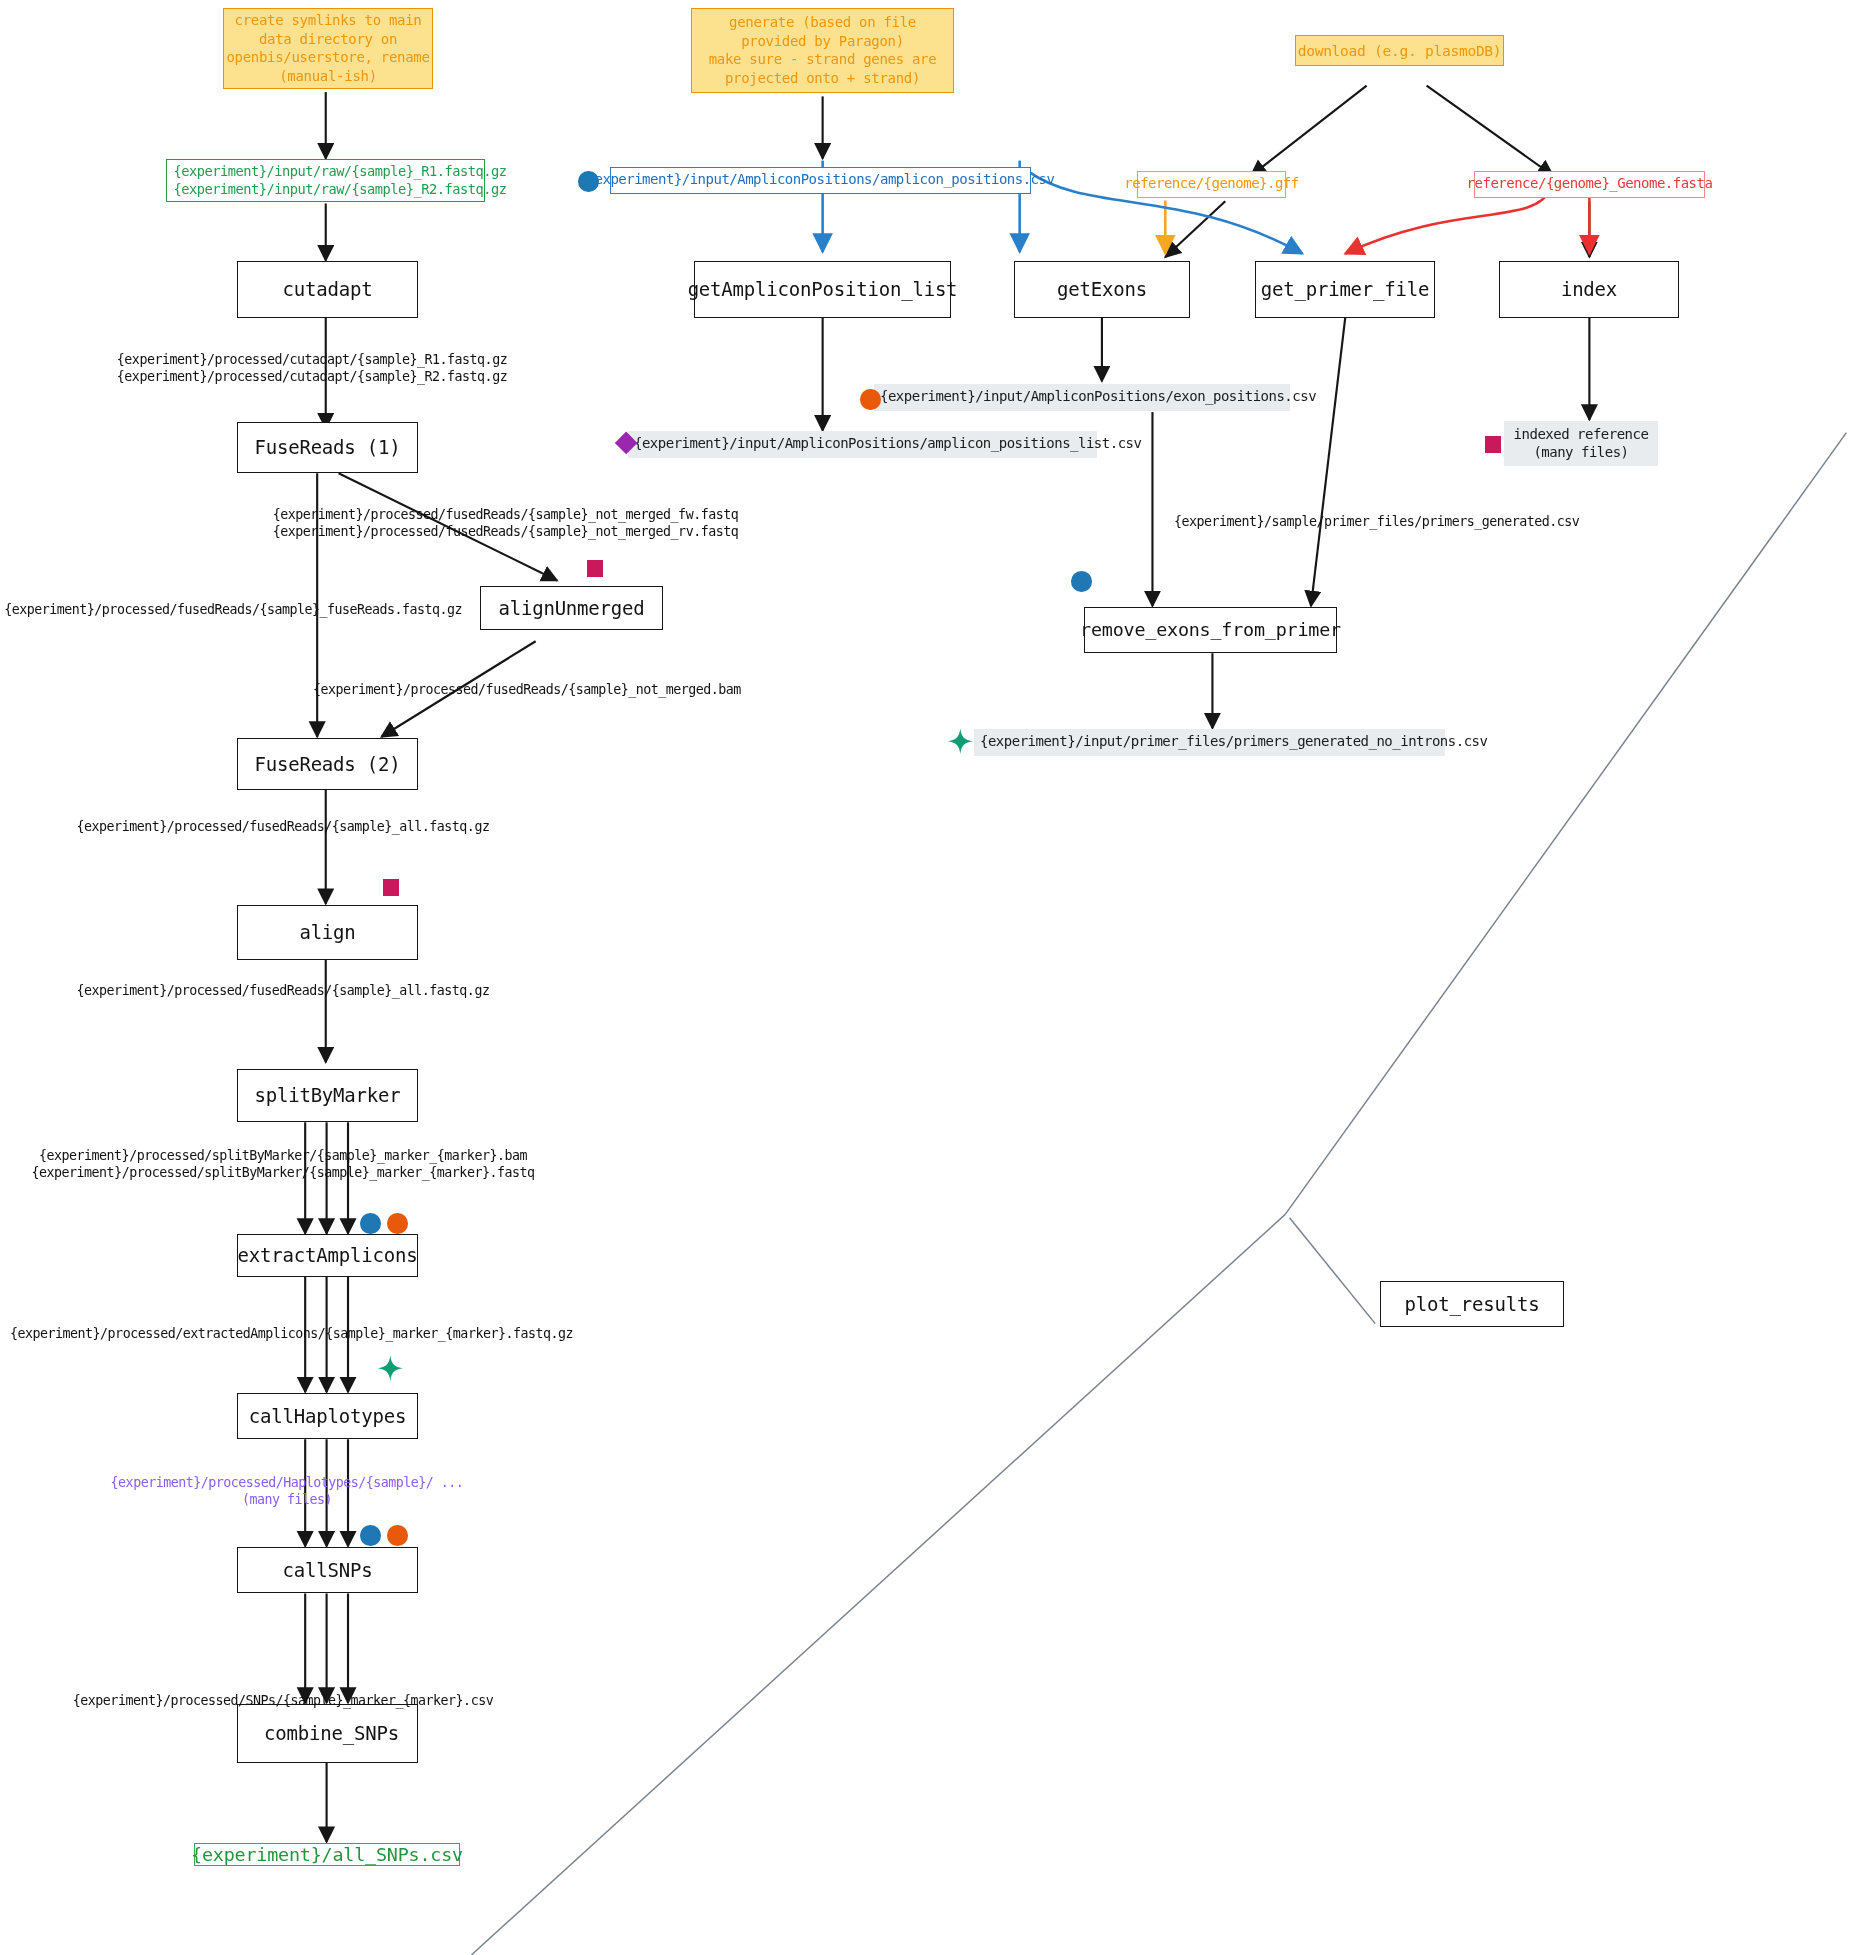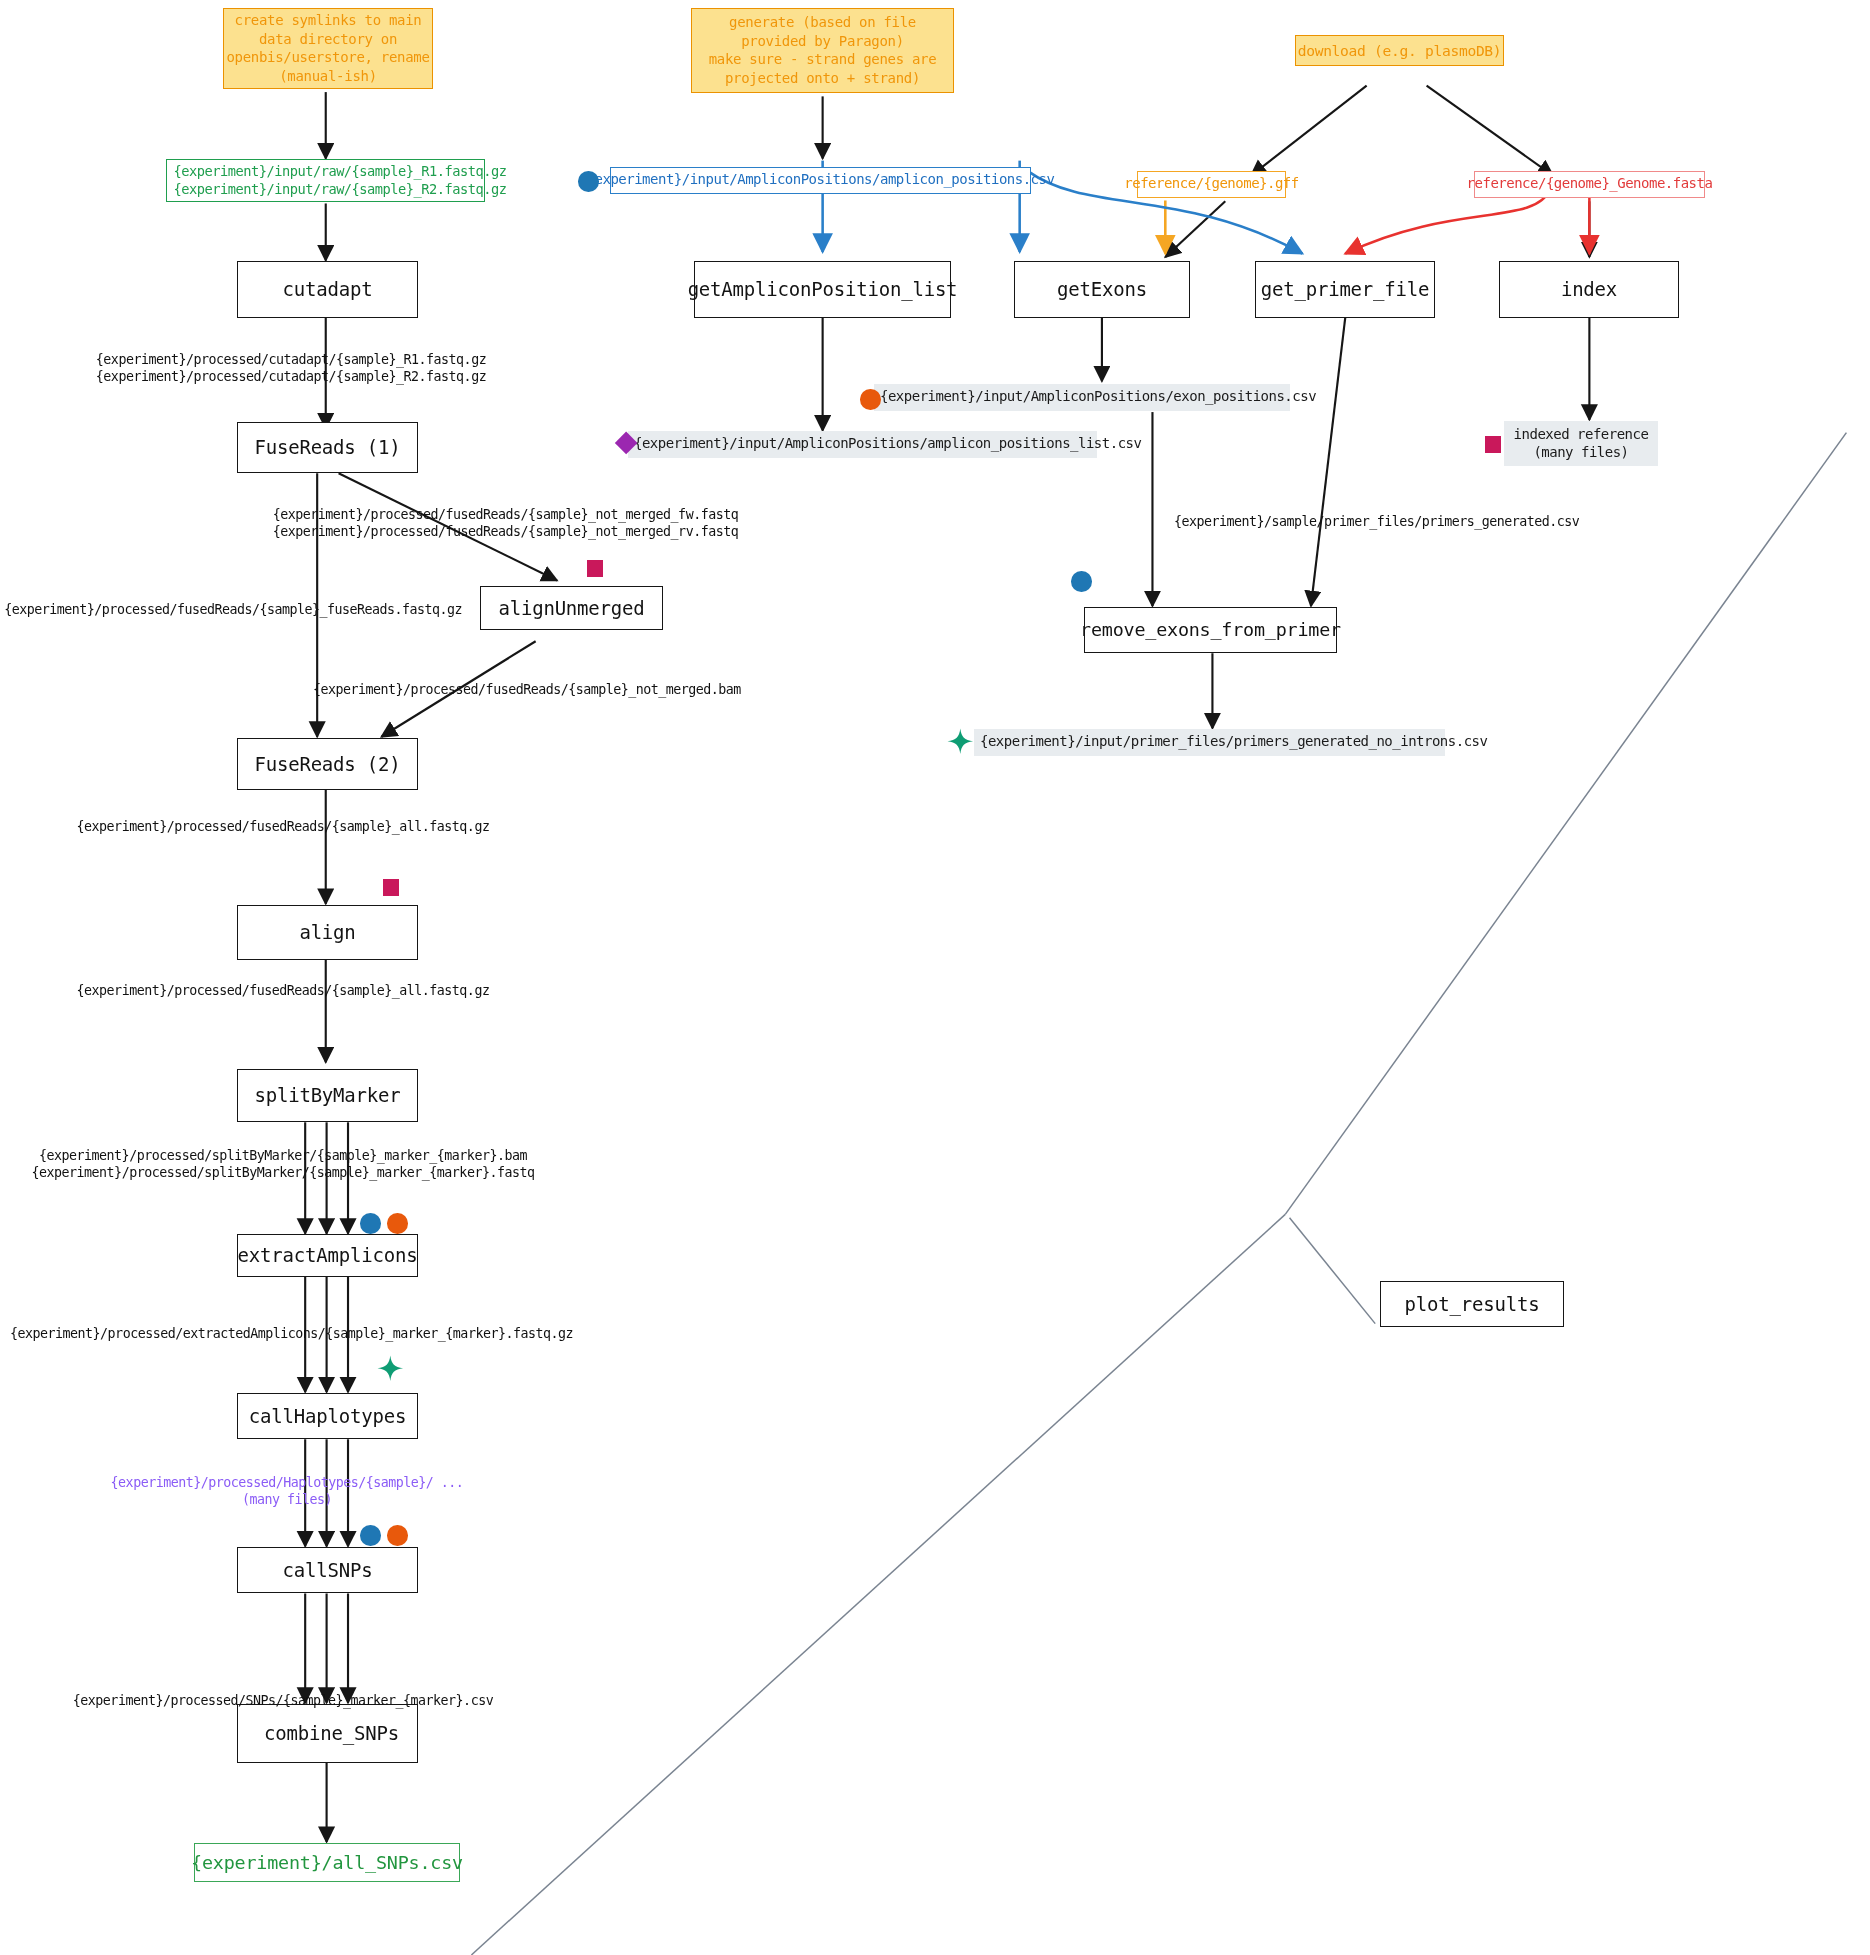--- a/index.html
+++ b/index.html
@@ -222,21 +222,21 @@
 
   <div class="node file-node" style="left:628px; top:431px; width:469px; height:26.6px;">{experiment}/input/AmpliconPositions/amplicon_positions_list.csv</div>
 
   <div class="node file-node" style="left:874px; top:384px; width:416px; height:26.6px;">{experiment}/input/AmpliconPositions/exon_positions.csv</div>
 
   <div class="node file-node centered" style="left:1504px; top:421px; width:154px; height:45px; text-align:center;">indexed reference
 (many files)</div>
 
   <div class="node file-node" style="left:974px; top:729px; width:471px; height:26.6px;">{experiment}/input/primer_files/primers_generated_no_introns.csv</div>
 
-  <div class="node io-node io-green-big" style="left:194px; top:1843px; width:266px; height:39px;">{experiment}/all_SNPs.csv</div>
+  <div class="node io-node io-green-big" style="left:194px; top:1843px; width:266px; height:23px;">{experiment}/all_SNPs.csv</div>
 
   <div class="node rule-node" style="left:237px; top:261px; width:181px; height:57px;">cutadapt</div>
 
   <div class="node rule-node" style="left:237px; top:422px; width:181px; height:51px;">FuseReads (1)</div>
 
   <div class="node rule-node" style="left:480px; top:586px; width:183px; height:44px;">alignUnmerged</div>
 
   <div class="node rule-node" style="left:237px; top:738px; width:181px; height:52px;">FuseReads (2)</div>
 
   <div class="node rule-node" style="left:237px; top:905px; width:181px; height:55px;">align</div>
@@ -256,21 +256,21 @@
   <div class="node rule-node" style="left:1014px; top:261px; width:176px; height:57px;">getExons</div>
 
   <div class="node rule-node" style="left:1255px; top:261px; width:180px; height:57px;">get_primer_file</div>
 
   <div class="node rule-node" style="left:1499px; top:261px; width:180px; height:57px;">index</div>
 
   <div class="node rule-node" style="left:1084px; top:607px; width:253px; height:46px; font-size:18.4px;">remove_exons_from_primer</div>
 
   <div class="node rule-node" style="left:1380px; top:1281px; width:184px; height:46px;">plot_results</div>
 
-  <div class="node" style="left:77px; top:351px; width:428px; height:34px; font-size:13.3px; letter-spacing:-0.5px; color:#111; justify-content:center;">{experiment}/processed/cutadapt/{sample}_R1.fastq.gz
+  <div class="node" style="left:98px; top:351px; width:428px; height:34px; font-size:13.3px; letter-spacing:-0.5px; color:#111; justify-content:center;">{experiment}/processed/cutadapt/{sample}_R1.fastq.gz
 {experiment}/processed/cutadapt/{sample}_R2.fastq.gz</div>
 
   <div class="node" style="left:274px; top:506px; width:463px; height:34px; font-size:13.3px; letter-spacing:-0.5px; color:#111; justify-content:center;">{experiment}/processed/fusedReads/{sample}_not_merged_fw.fastq
 {experiment}/processed/fusedReads/{sample}_not_merged_rv.fastq</div>
 
   <div class="node" style="left:4.3px; top:600px; width:420px; height:20px; font-size:13.3px; letter-spacing:-0.5px; color:#111; justify-content:flex-start;">{experiment}/processed/fusedReads/{sample}_fuseReads.fastq.gz</div>
 
   <div class="node" style="left:313px; top:680px; width:398px; height:20px; font-size:13.3px; letter-spacing:-0.5px; color:#111; justify-content:flex-start;">{experiment}/processed/fusedReads/{sample}_not_merged.bam</div>
 
   <div class="node" style="left:56px; top:817px; width:454px; height:20px; font-size:13.3px; letter-spacing:-0.5px; color:#111; justify-content:center;">{experiment}/processed/fusedReads/{sample}_all.fastq.gz</div>

